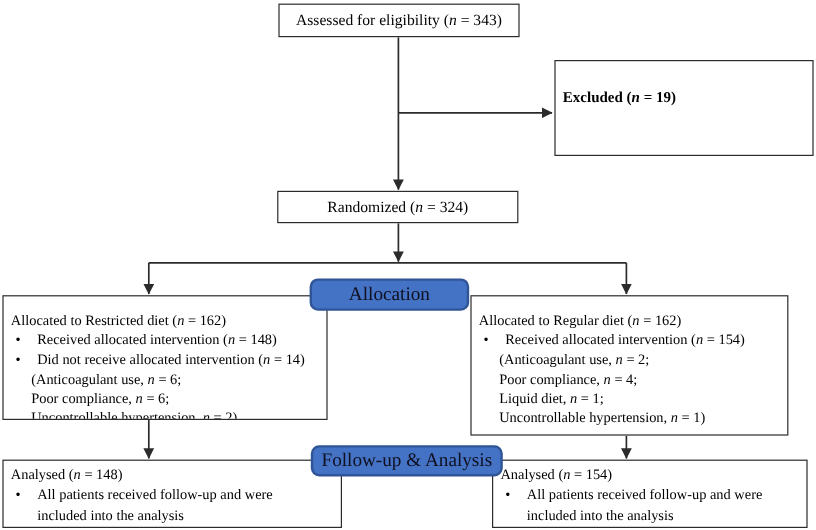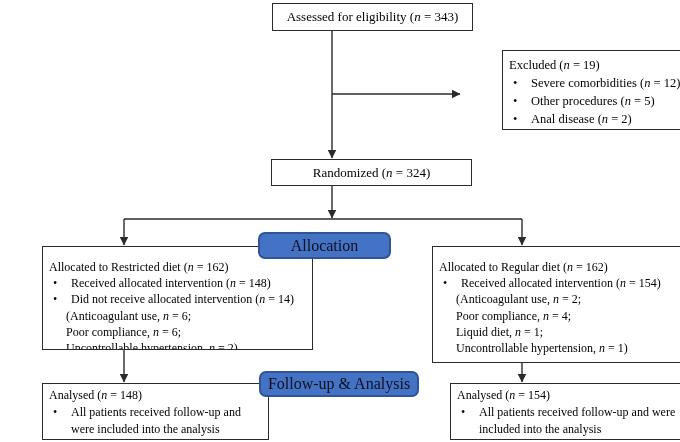--- a/index.html
+++ b/index.html
@@ -17,29 +17,28 @@
   .connectors{position:absolute;left:0;top:0;width:680px;height:442px;z-index:0;}
   .connectors line{stroke:var(--line);stroke-width:1.4;}
   .connectors marker path{fill:var(--line);}
 
   .box{
     position:absolute;
     background:var(--bg);
     border:1.5px solid var(--box-border);
     box-sizing:border-box;
     z-index:1;
-    margin-left:40px;
   }
   .center-box{
     display:flex;align-items:center;justify-content:center;
     font-size:13px;white-space:nowrap;overflow:hidden;
   }
   .flow-box{padding:3px 6px 2px 6px;overflow:hidden;}
   .flow-box .title{white-space:nowrap;}
-  .excluded-box{font-size:12.5px;line-height:18px;padding-top:5px;}
+  .excluded-box{font-size:12.5px;line-height:18px;padding-top:21px;font-weight:bold;}
   .alloc-box{font-size:12px;line-height:16.2px;padding-top:12px;}
   .analysed-box{font-size:12px;line-height:17px;padding-top:3px;}
 
   .bullet-row{display:flex;white-space:nowrap;}
   .bullet-row .dot::before{content:"\2022";}
   .bullet-row .dot{width:9px;flex:0 0 9px;margin-left:4px;}
   .bullet-row .bullet-text{margin-left:9px;}
   .analysed-box .bullet-row{white-space:normal;}
   .analysed-box .bullet-text{max-width:232px;}
   .note-row{padding-left:17px;white-space:nowrap;}
@@ -75,37 +74,20 @@
     <line x1="124" y1="350" x2="124" y2="382" marker-end="url(#arrow)"></line>
     <line x1="522" y1="363" x2="522" y2="382" marker-end="url(#arrow)"></line>
   </svg>
 
   <div class="box center-box" style="left:232px;top:3px;width:201px;height:28px;">
     <span>Assessed for eligibility (<i>n</i> = 343)</span>
   </div>
 
   <div class="box flow-box excluded-box" style="left:462px;top:50px;width:216px;height:80px;">
     <div class="title">Excluded (<i>n</i> = 19)</div>
-    <div>
-
-        <div class="bullet-row">
-          <span class="dot"></span>
-          <span class="bullet-text">Severe comorbidities (<i>n</i> = 12)</span>
-        </div>
-
-        <div class="bullet-row">
-          <span class="dot"></span>
-          <span class="bullet-text">Other procedures (<i>n</i> = 5)</span>
-        </div>
-
-        <div class="bullet-row">
-          <span class="dot"></span>
-          <span class="bullet-text">Anal disease (<i>n</i> = 2)</span>
-        </div>
-      </div>
   </div>
 
   <div class="box center-box" style="left:231px;top:159px;width:201px;height:27px;">
     <span>Randomized (<i>n</i> = 324)</span>
   </div>
 
   <div class="badge" style="left:258px;top:232px;width:133px;height:27px;">
     <span>Allocation</span>
   </div>
 
@@ -166,21 +148,21 @@
         <div class="note-row">
           <span>Uncontrollable hypertension, <i>n</i> = 1)</span>
         </div>
       </div>
   </div>
 
   <div class="badge" style="left:259px;top:371px;width:160px;height:26px;">
     <span>Follow-up &amp; Analysis</span>
   </div>
 
-  <div class="box flow-box analysed-box" style="left:2px;top:383px;width:227px;height:57px;">
+  <div class="box flow-box analysed-box" style="left:2px;top:383px;width:283px;height:57px;">
     <div class="title">Analysed (<i>n</i> = 148)</div>
     <div>
 
         <div class="bullet-row">
           <span class="dot"></span>
           <span class="bullet-text">All patients received follow-up and were included into the analysis</span>
         </div>
       </div>
   </div>
 

